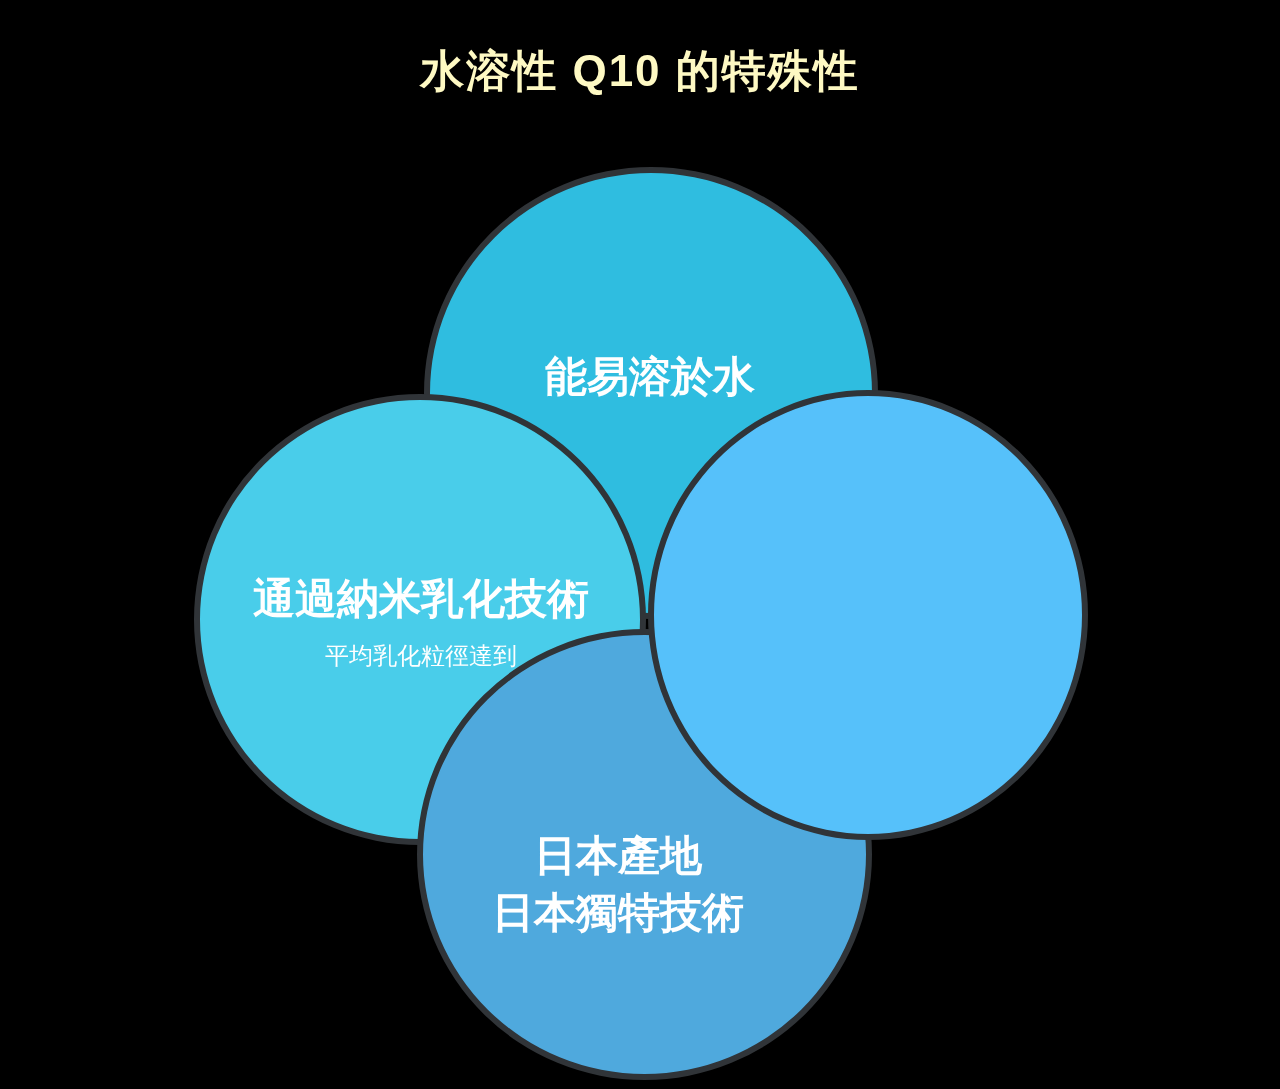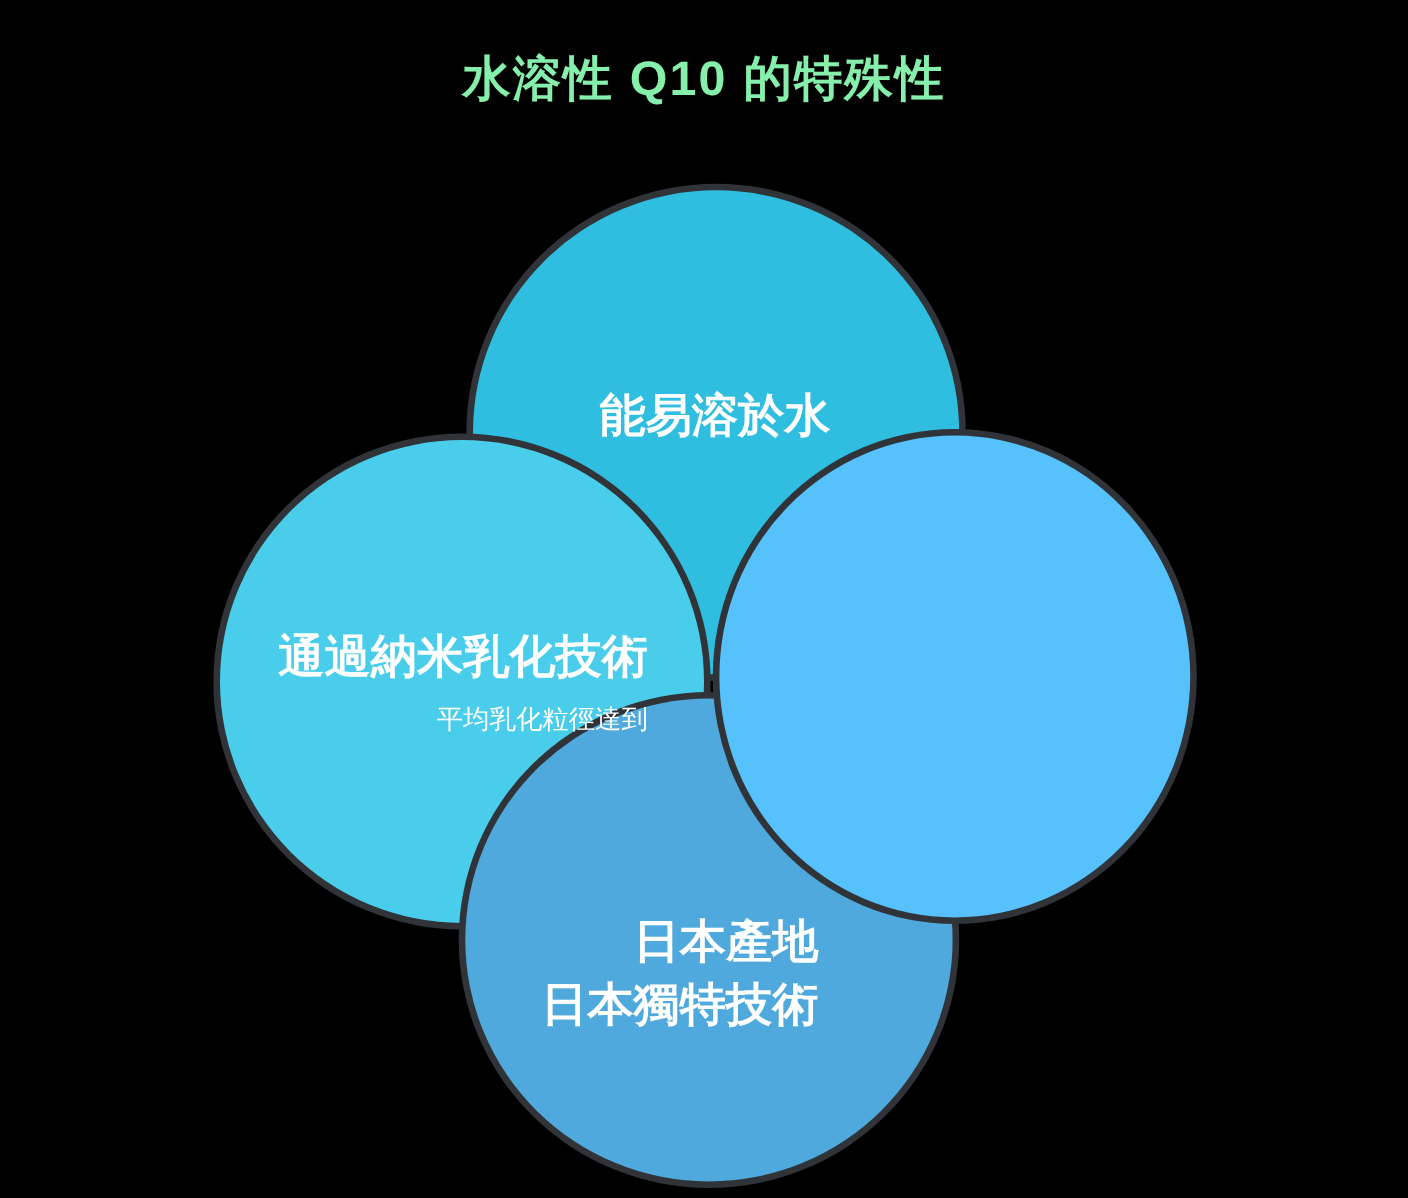--- a/index.html
+++ b/index.html
@@ -34,45 +34,45 @@
   }
   .circle-top    { left: 424px; top: 167px; width: 454px; height: 452px; }
   .circle-left   { left: 194px; top: 394px; width: 452px; height: 451px; }
   .circle-bottom { left: 417px; top: 629px; width: 455px; height: 451px; }
   .circle-right  { left: 648px; top: 390px; width: 440px; height: 450px; }
 
   .label {
     position: absolute;
     transform: translate(-50%, -50%);
     color: #fff;
-    text-align: right;
+    text-align: center;
     white-space: nowrap;
     font-weight: 700;
     font-size: 42px;
     line-height: 1.36;
     z-index: 10;
   }
   .label-top    { left: 650px; top: 377px; }
-  .label-left   { left: 421px; top: 622px; font-family: Liberation Serif, serif; }
+  .label-left   { left: 421px; top: 622px; }
   .label-right  { left: 877px; top: 671px; }
   .label-bottom { left: 618px; top: 884px; }
 
   .label .sub {
     font-size: 24px;
     font-weight: 400;
     line-height: 1.55;
     margin-top: 10px;
   }
 </style>
 </head>
 <body>
 
 <div class="stage">
 
-  <h1 class="title" style="color: #86efac;">水溶性 Q10 的特殊性</h1>
+  <h1 class="title" style="color: #fef9c3;">水溶性 Q10 的特殊性</h1>
 
   <div class="circle circle-top" style="background: rgb(47, 189, 224); border-color: rgb(48, 52, 56);"></div>
 
   <div class="circle circle-left" style="background: rgb(73, 205, 234); border-color: rgb(48, 52, 56);"></div>
 
   <div class="circle circle-bottom" style="background: rgb(79, 169, 221); border-color: rgb(48, 52, 56);"></div>
 
   <div class="circle circle-right" style="background: rgb(86, 193, 250); border-color: rgb(48, 52, 56);"></div>
 
   <div class="label label-top">

